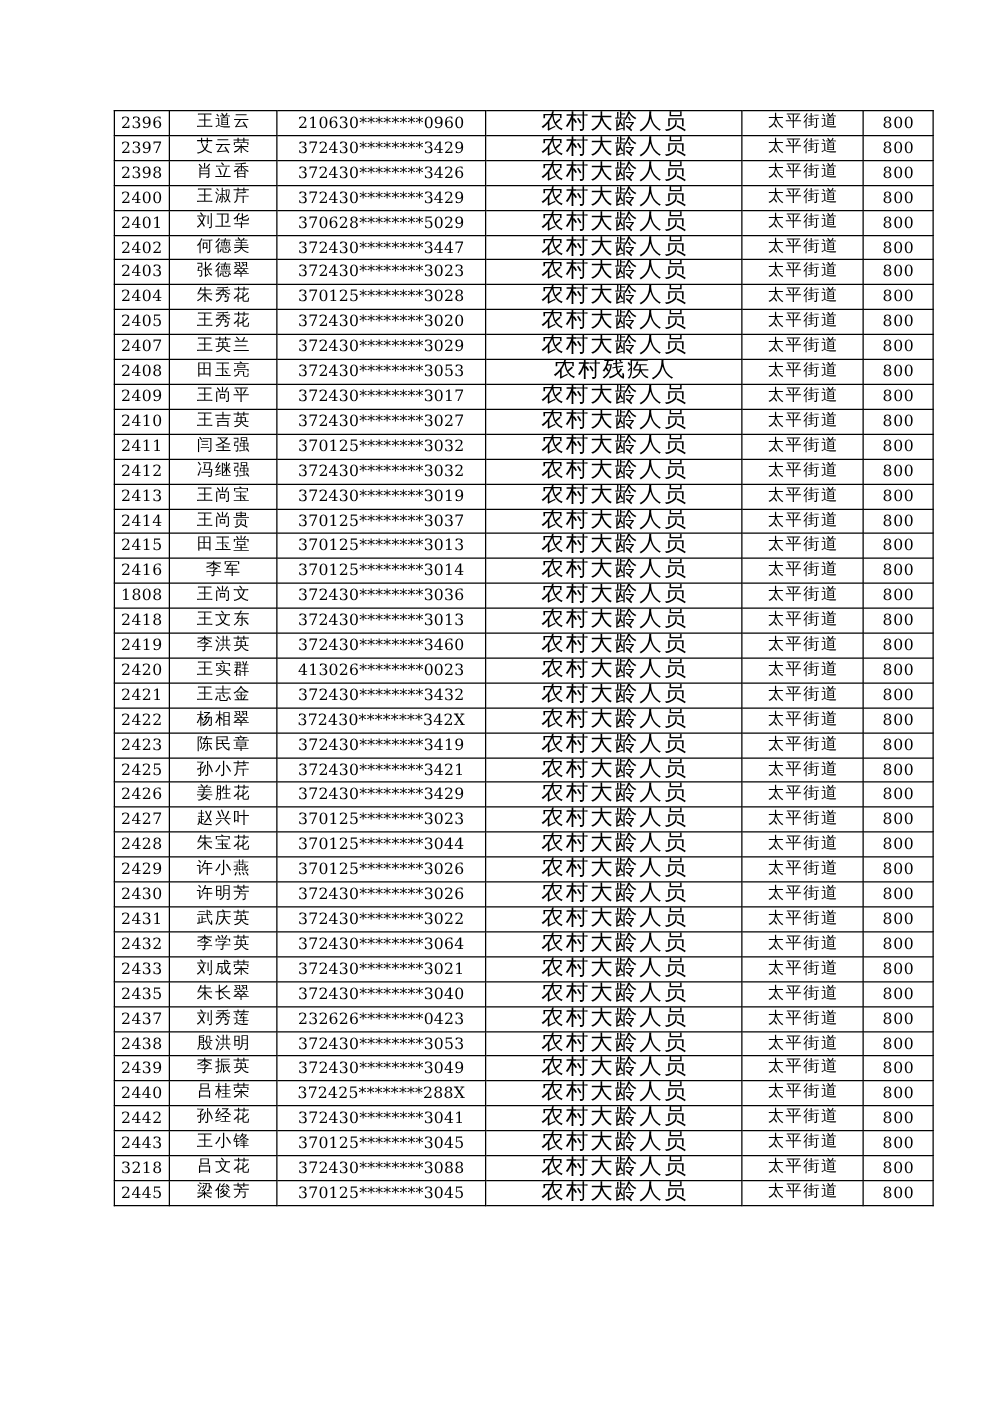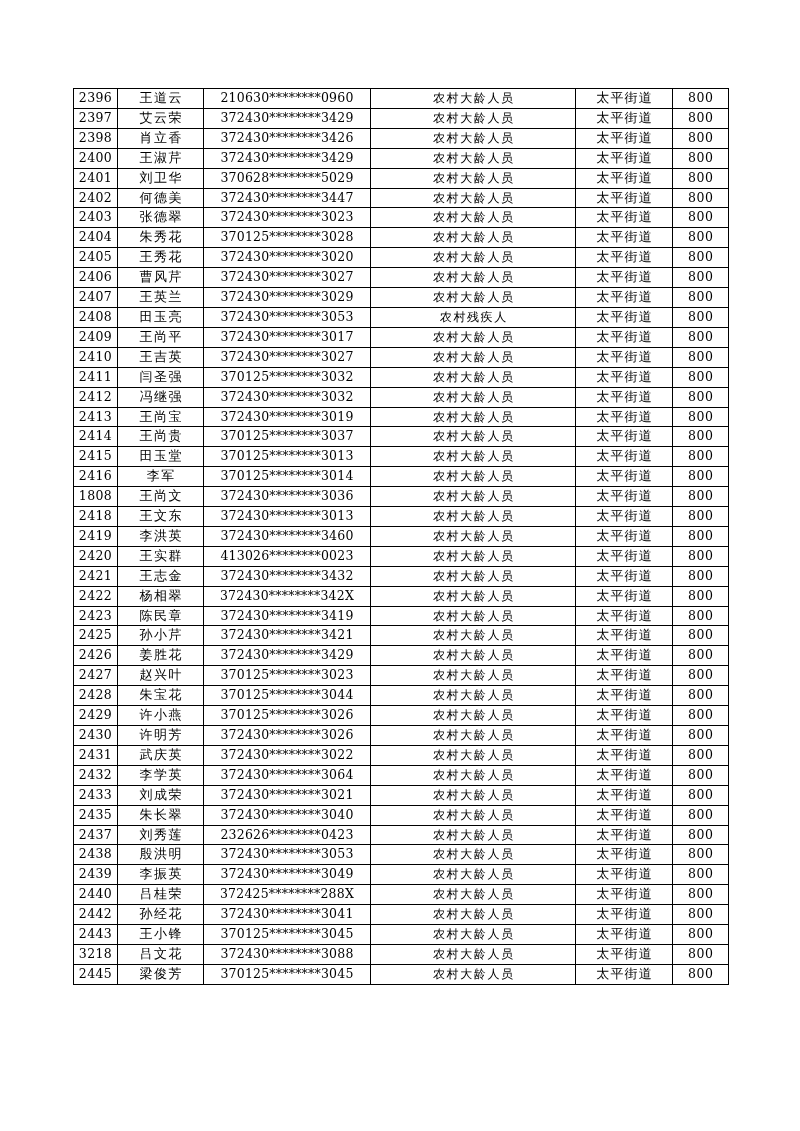--- a/index.html
+++ b/index.html
@@ -19,21 +19,21 @@
   .page {
     position: absolute;
     left: 0;
     top: 0;
     width: 800px;
     height: 1131px;
     background: #ffffff;
   }
   .table-wrap {
     position: absolute;
-    left: 73px;
+    left: 91px;
     top: 88px;
     width: 655px;
   }
   table.roster {
     border-collapse: collapse;
     table-layout: fixed;
     width: 655px;
     border: 1px solid #000000;
   }
   table.roster col.c-seq    { width: 44px; }
@@ -63,22 +63,22 @@
     font-size: 13px;
     letter-spacing: 1.6px;
     text-indent: 1.6px;
   }
   td.idnum {
     font-family: "DejaVu Serif", "Liberation Serif", serif;
     font-size: 12.5px;
     letter-spacing: 0.2px;
   }
   td.cat {
-    font-family: Liberation Serif, serif;
-    font-size: 12px;
+    font-family: Liberation Mono, monospace;
+    font-size: 18px;
     letter-spacing: 1.6px;
     text-indent: 1.6px;
   }
   td.street {
     font-family: "DejaVu Sans", "Liberation Sans", sans-serif;
     font-size: 13px;
     letter-spacing: 1.2px;
     text-indent: 1.2px;
   }
   td.amt {
@@ -169,28 +169,20 @@
           </tr>
           <tr>
             <td class="seq">2405</td>
             <td class="name">王秀花</td>
             <td class="idnum">372430********3020</td>
             <td class="cat">农村大龄人员</td>
             <td class="street">太平街道</td>
             <td class="amt">800</td>
           </tr>
           <tr>
-            <td class="seq">2406</td>
-            <td class="name">曹风芹</td>
-            <td class="idnum">372430********3027</td>
-            <td class="cat">农村大龄人员</td>
-            <td class="street">太平街道</td>
-            <td class="amt">800</td>
-          </tr>
-          <tr>
             <td class="seq">2407</td>
             <td class="name">王英兰</td>
             <td class="idnum">372430********3029</td>
             <td class="cat">农村大龄人员</td>
             <td class="street">太平街道</td>
             <td class="amt">800</td>
           </tr>
           <tr>
             <td class="seq">2408</td>
             <td class="name">田玉亮</td>

